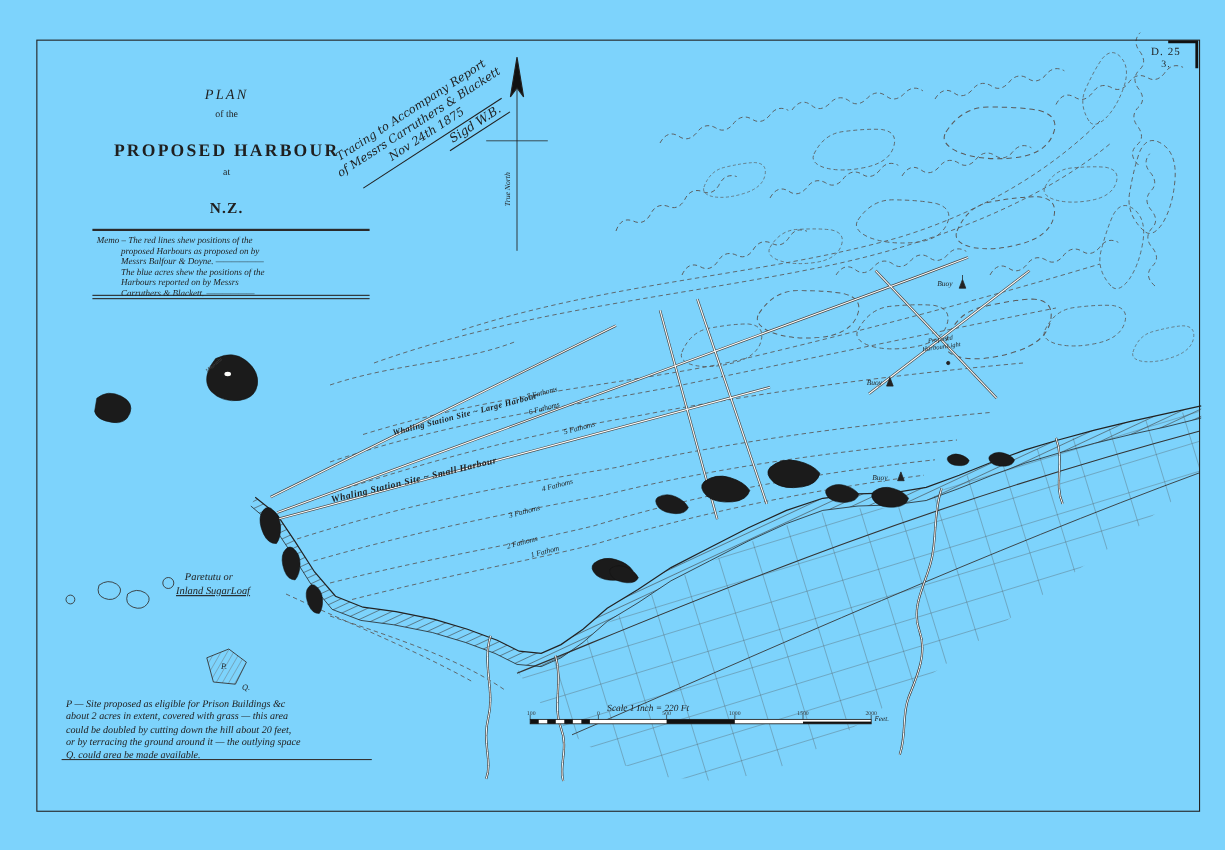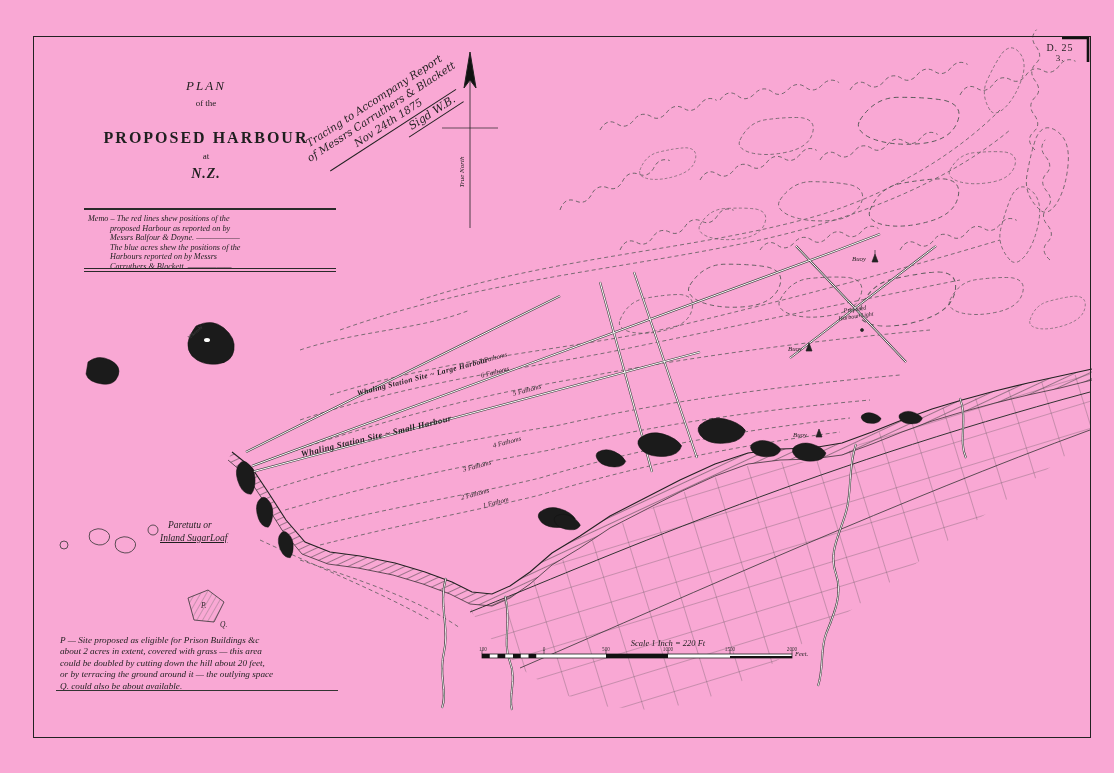--- a/index.html
+++ b/index.html
@@ -1,27 +1,27 @@
 <!DOCTYPE html>
 <html><head>
 <meta charset="utf-8">
 <style>
   html,body{margin:0;padding:0;background:#ffffff;}
-  .stage{position:relative;width:1114px;height:773px;background:#f9a8d4;overflow:hidden;
+  .stage{position:relative;width:1114px;height:773px;background:#7dd3fc;overflow:hidden;
          font-family:"Liberation Serif",serif;color:#1f1f1f;}
   .map-svg{position:absolute;left:0;top:0;}
   .frame{position:absolute;left:33px;top:36px;width:1056px;height:700px;border:1.4px solid #222;}
   .lbl{position:absolute;white-space:nowrap;color:#1f1f1f;}
   
   .title-block{position:absolute;left:88px;top:78px;width:236px;text-align:center;}
   .t-plan{font-style:italic;font-size:13px;letter-spacing:2px;}
   .t-small{font-size:9px;margin-top:4px;}
   .t-main{font-size:16px;font-weight:bold;letter-spacing:2px;margin-top:21px;}
   .t-place{font-size:14px;letter-spacing:3px;margin-top:11px;}
-  .t-nz{font-style:italic;font-size:14px;font-weight:bold;margin-top:5px;letter-spacing:1px;}
+  .t-nz{font-size:14px;font-weight:bold;margin-top:22px;letter-spacing:1px;}
   
   .memo-rule-top{position:absolute;left:84px;top:208px;width:252px;border-top:2px solid #2a2a2a;}
   .memo{position:absolute;left:88px;top:214px;width:256px;font-style:italic;font-size:8.2px;line-height:9.6px;}
   .memo div{padding-left:22px;}
   .memo div:first-child{padding-left:0;}
   .memo-rule-bot{position:absolute;left:84px;top:268px;width:252px;height:2px;
                  border-top:1px solid #2a2a2a;border-bottom:1px solid #2a2a2a;}
   
   .annot{position:absolute;left:286px;top:92px;width:192px;transform:rotate(-33deg);
          font-style:italic;font-size:10.5px;line-height:13px;text-align:center;
@@ -44,21 +44,21 @@
   .paretutu{font-style:italic;font-size:9.5px;}
   .hlight{left:838px;top:306px;font-style:italic;font-size:6px;line-height:7px;
           transform:rotate(-8deg);text-align:center;}
   .buoy{font-style:italic;font-size:6.8px;}
   .islet-lbl{left:186px;top:330px;transform:rotate(-40deg);font-size:5px;color:#444;font-style:italic;}
   .pq{font-style:italic;font-size:7.5px;}
   
   .note{position:absolute;left:60px;top:635px;width:300px;font-style:italic;font-size:9.2px;line-height:11.4px;}
   .note-rule{position:absolute;left:56px;top:690px;width:282px;border-top:1px solid #333;}
   
-  .scale-title{position:absolute;left:588px;top:638px;width:160px;text-align:center;
+  .scale-title{position:absolute;left:552px;top:638px;width:160px;text-align:left;
                font-style:italic;font-size:8.5px;}
   .scale-ticks span{position:absolute;top:646px;width:26px;text-align:center;font-size:5.2px;color:#333;}
   .scale-unit{position:absolute;left:795px;top:650px;font-size:6.5px;font-style:italic;}
 </style>
 </head>
 <body>
 
 <div class="stage">
 
   <svg class="map-svg" width="1114" height="773" viewBox="0 0 1114 773">
@@ -254,21 +254,21 @@
     <div class="t-plan">PLAN</div>
     <div class="t-small">of the</div>
     <div class="t-main">PROPOSED HARBOUR</div>
     <div class="t-small">at</div>
     <div class="t-nz">N.Z.</div>
   </div>
 
   <div class="memo-rule-top"></div>
   <div class="memo">
     <div>Memo – The red lines shew positions of the</div>
-    <div>proposed Harbour as reported on by</div>
+    <div>proposed Harbours as proposed on by</div>
     <div>Messrs Balfour &amp; Doyne. ——————</div>
     <div>The blue acres shew the positions of the</div>
     <div>Harbours reported on by Messrs</div>
     <div>Carruthers &amp; Blackett. ——————</div>
   </div>
   <div class="memo-rule-bot"></div>
 
   <div class="annot">
     <div>Tracing to Accompany Report</div>
     <div>of Messrs Carruthers &amp; Blackett</div>
@@ -305,21 +305,21 @@
   <div class="lbl islet-lbl">Mikotahi</div>
 
   <div class="lbl pq" style="left:201px;top:601px;">P.</div>
   <div class="lbl pq" style="left:220px;top:620px;">Q.</div>
 
   <div class="note">
     <div>P — Site proposed as eligible for Prison Buildings &amp;c</div>
     <div>about 2 acres in extent, covered with grass — this area</div>
     <div>could be doubled by cutting down the hill about 20 feet,</div>
     <div>or by terracing the ground around it — the outlying space</div>
-    <div>Q. could also be about available.</div>
+    <div>Q. could area be made available.</div>
   </div>
   <div class="note-rule"></div>
 
   <div class="scale-title">Scale 1 Inch = 220 Ft</div>
   <div class="scale-ticks">
     <span style="left:470px;">100</span>
     <span style="left:531px;">0</span>
     <span style="left:593px;">500</span>
     <span style="left:655px;">1000</span>
     <span style="left:717px;">1500</span>

